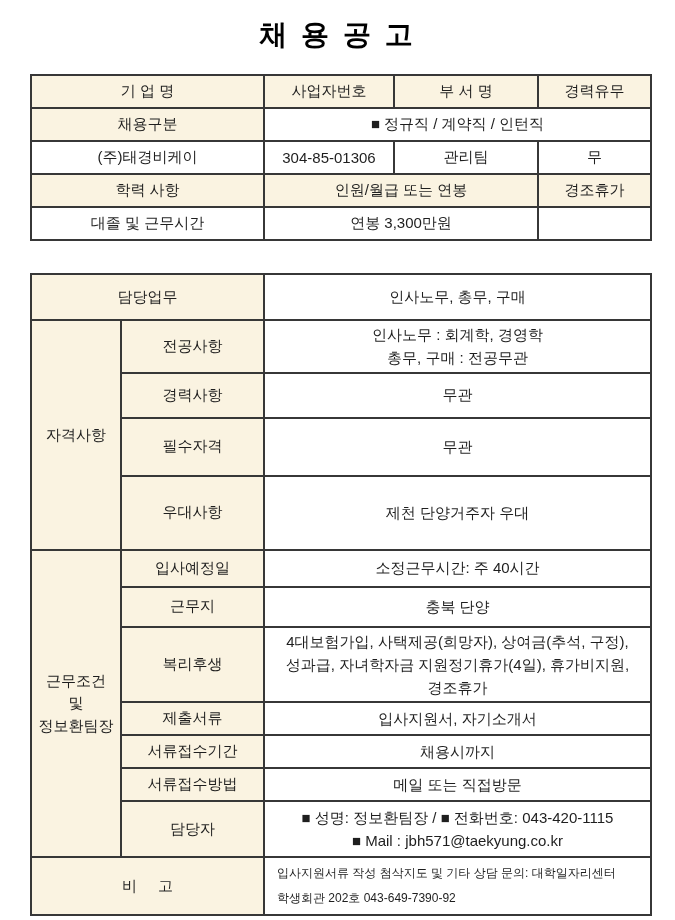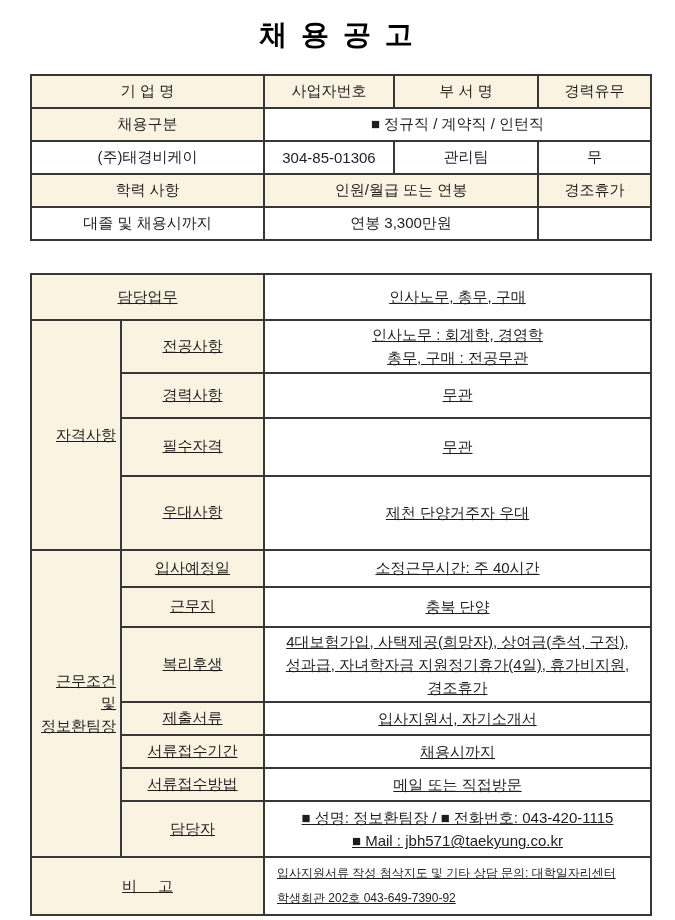--- a/index.html
+++ b/index.html
@@ -21,32 +21,32 @@
     text-decoration-thickness: 3px;
     text-underline-offset: 5px;
   }
   table.tbl {
     border-collapse: collapse;
     table-layout: fixed;
     width: 620px;
     margin-left: 30px;
   }
   .t1 { margin-top: 20px; }
-  .t2 { margin-top: 32px; text-decoration: underline; }
+  .t2 { margin-top: 32px; }
   td {
     border: 2px solid var(--border, #373737);
     font-size: 15px;
     text-align: center;
     vertical-align: middle;
     padding: 2px 4px;
     color: var(--text, #1E1E1E);
   }
   td.hd { background: var(--header-bg, #FAF3E1); }
   td.lines { white-space: pre-line; line-height: 1.55; }
-  td.group { line-height: 1.5; text-align: right; }
+  td.group { line-height: 1.5; }
   td.note-val {
     font-size: 12px;
     text-align: left;
     padding-left: 12px;
     padding-right: 16px;
     line-height: 2.1;
   }
 </style>
 </head>
 <body>
@@ -78,21 +78,21 @@
       <td>304-85-01306</td>
       <td>관리팀</td>
       <td>무</td>
     </tr>
     <tr style="height:33px">
       <td class="hd">학력 사항</td>
       <td class="hd" colspan="2">인원/월급 또는 연봉</td>
       <td class="hd">경조휴가</td>
     </tr>
     <tr style="height:33px">
-      <td>대졸 및 채용시까지</td>
+      <td>대졸 및 근무시간</td>
       <td colspan="2">연봉 3,300만원</td>
       <td></td>
     </tr>
   </tbody>
     </table>
 
   <table class="tbl t2">
     <colgroup>
       <col style="width:90px">
         <col style="width:143px">

